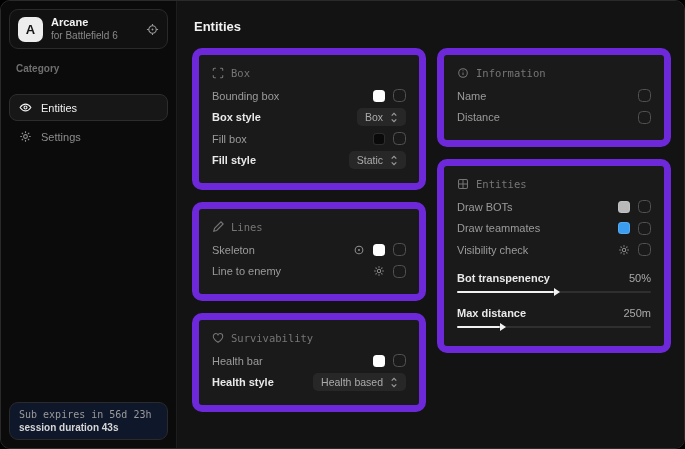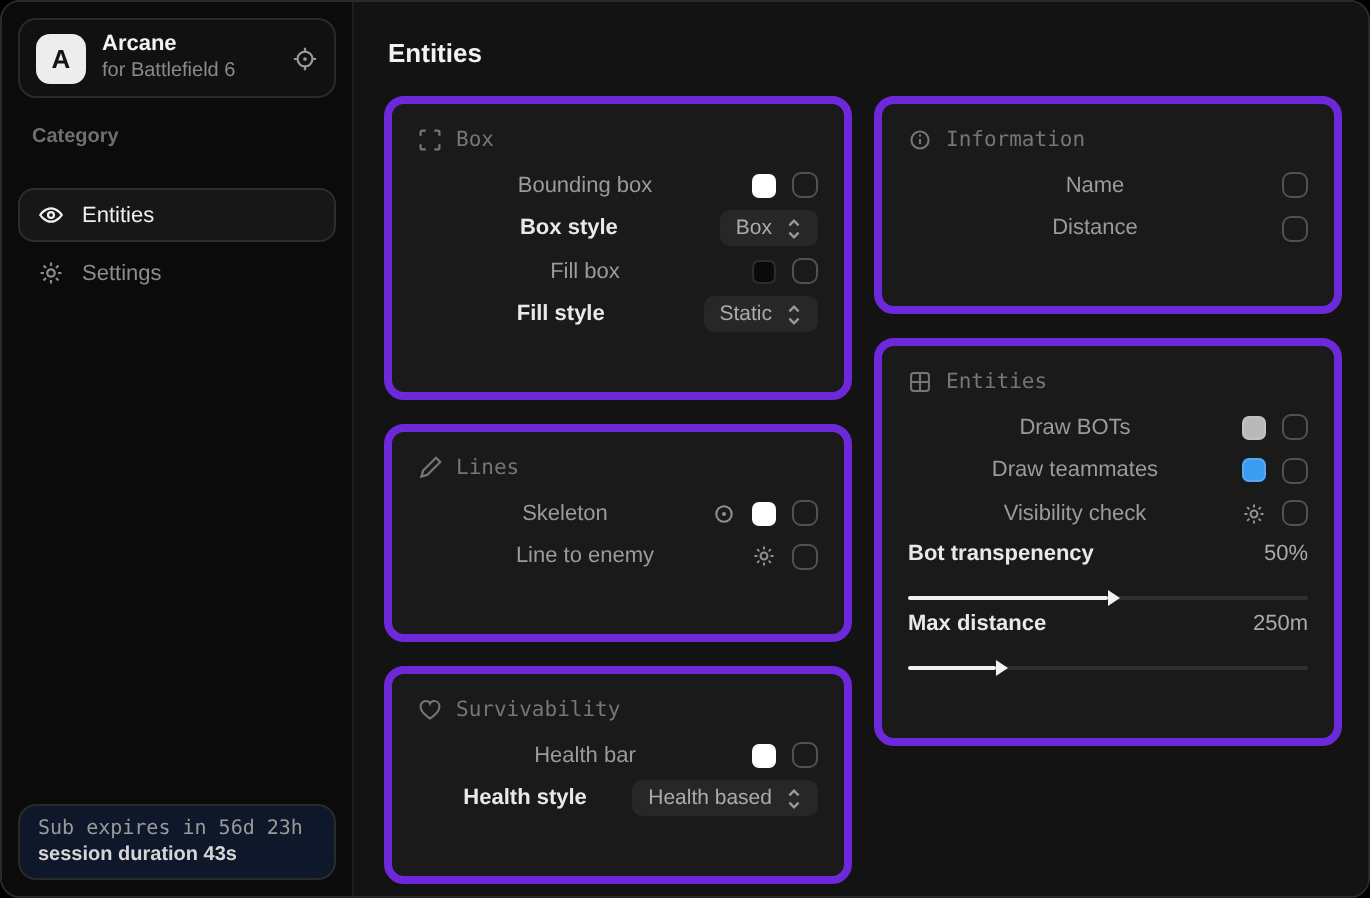--- a/index.html
+++ b/index.html
@@ -38,44 +38,44 @@
     padding:6px 9px; display:flex; flex-direction:column; gap:2px;
   }
   .footer-expiry { font-family:"DejaVu Sans Mono", monospace; font-size:10px; color:#9a9a9a; }
   .footer-session { font-size:10px; font-weight:bold; color:#d6d6d6; }
   
   .main { flex:1; background:#131313; padding:14px 13px 12px 15px; overflow:hidden; }
   .main-title { color:#f2f2f2; font-size:13px; font-weight:bold; margin:4px 0 14px 2px; }
   .columns { display:flex; gap:11px; align-items:flex-start; }
   .col { flex:1; display:flex; flex-direction:column; gap:12px; }
   .panel {
-    background:#1a1a1a; border:4px solid #6d28d9; border-radius:10px; padding:10px 13px 28px;
+    background:#1a1a1a; border:7px solid #6d28d9; border-radius:10px; padding:10px 13px 12px;
   }
   .panel-header {
     display:flex; align-items:center; gap:7px; color:#767676;
     font-family:"DejaVu Sans Mono", monospace; font-size:10.5px; margin:2px 0 6px;
   }
   .panel-header .ph-icon { display:flex; color:#767676; }
   .row { display:flex; align-items:center; min-height:21.5px; }
-  .row-label { flex:1; color:#9b9b9b; font-size:11px;text-align:center; }
+  .row-label { flex:1; color:#9b9b9b; font-size:11px; }
   .row.bright .row-label { color:#e9e9e9; font-weight:bold; }
   .controls { display:flex; align-items:center; gap:8px; }
   .swatch { width:12px; height:12px; border-radius:3.5px; border:1px solid rgba(255,255,255,0.14); }
   .checkbox {
     width:13px; height:13px; border:1.5px solid #515151; border-radius:4.5px;
     background:transparent; cursor:pointer;
   }
   .gear-btn { display:flex; color:#8f8f8f; cursor:pointer; }
   .select {
     display:flex; align-items:center; gap:7px; background:#272727; border-radius:5px;
     padding:3px 8px; color:#ababab; font-size:10.5px; cursor:pointer;
   }
   .select-chevrons { display:flex; color:#9a9a9a; }
   
-  .slider-row { display:flex; align-items:flex-start; min-height:20px; margin-top:3px; }
+  .slider-row { display:flex; align-items:flex-end; min-height:20px; margin-top:3px; }
   .slider-label { flex:1; color:#e9e9e9; font-size:11px; font-weight:bold; }
   .slider-value { color:#a9a9a9; font-size:11px; }
   .slider-track { position:relative; height:2px; background:#2f2f2f; border-radius:1px; margin:7px 0 6px; }
   .slider-fill { position:absolute; left:0; top:0; height:2px; background:#f2f2f2; border-radius:1px; }
   .slider-fill::after {
     content:""; position:absolute; right:-6px; top:-3px;
     border-left:6px solid #f2f2f2; border-top:4px solid transparent; border-bottom:4px solid transparent;
   }
   svg { display:block; }
 </style>

